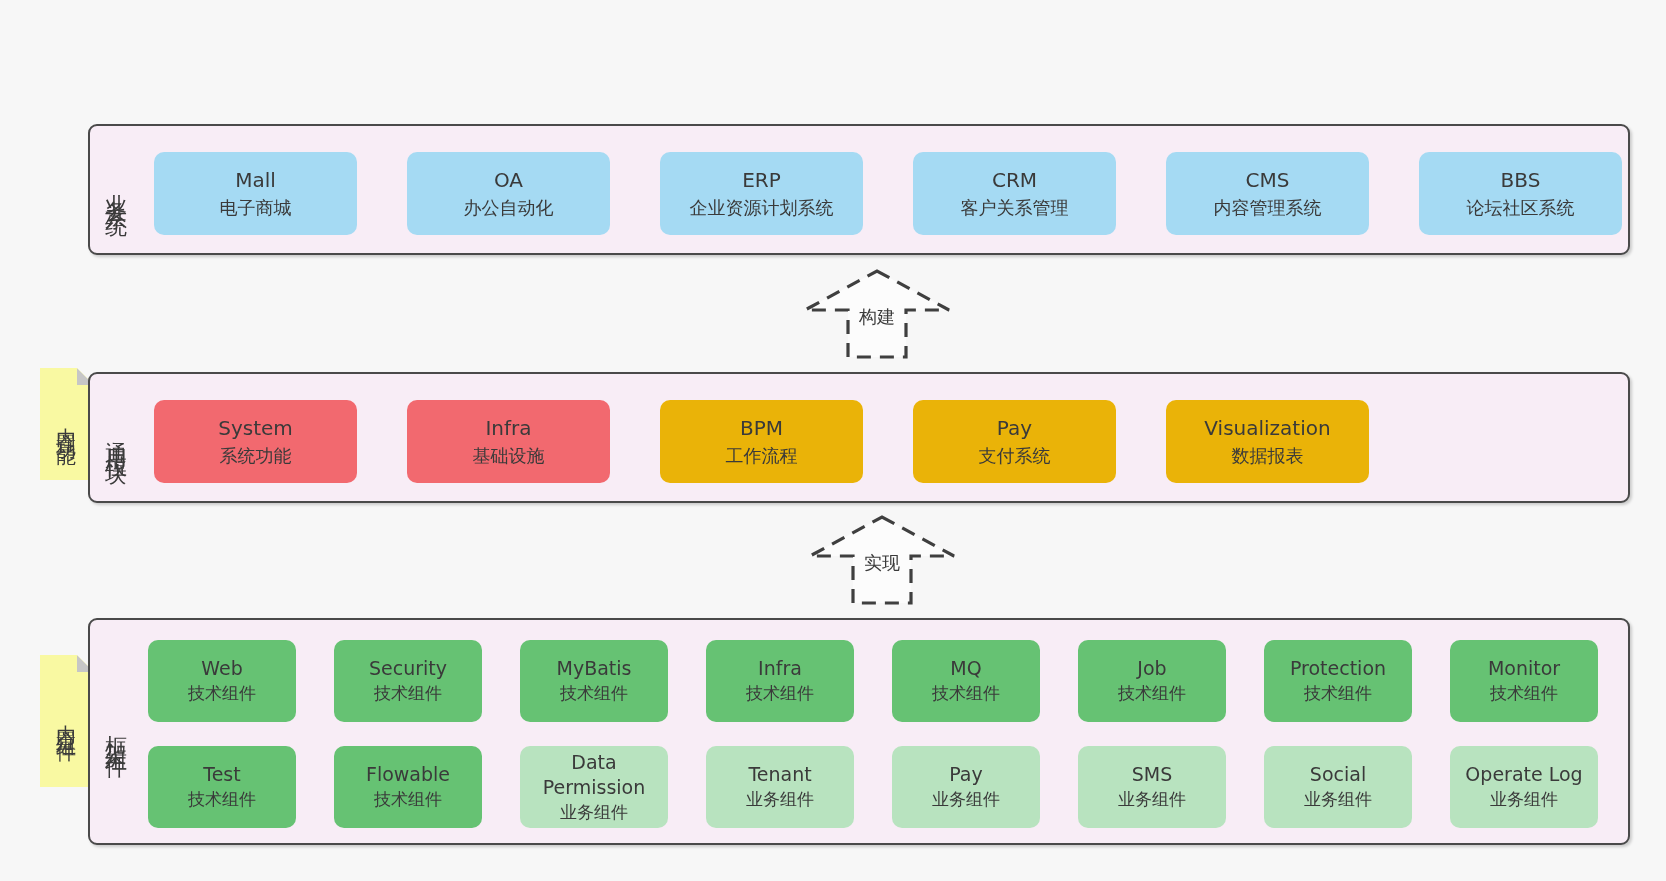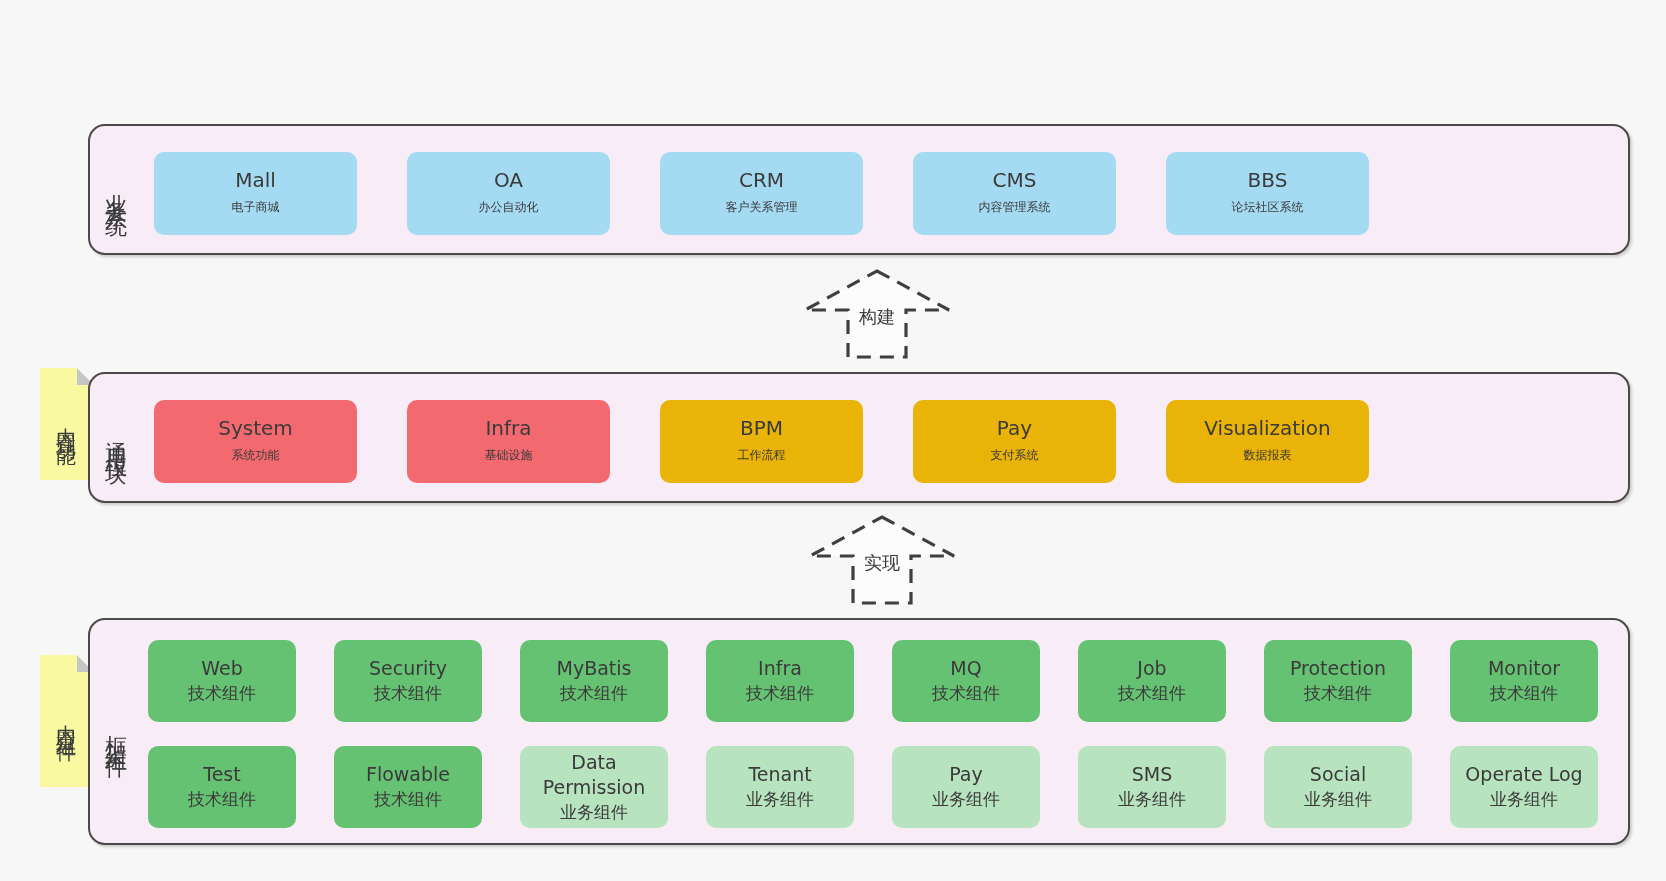--- a/index.html
+++ b/index.html
@@ -11,21 +11,21 @@
     font-family: "DejaVu Sans", "Liberation Sans", sans-serif;
     color: #3a3a3a;
   }
 
   
   .layer {
     position: absolute;
     left: 88px; width: 1542px;
     background: #f8edf6;
     border: 2.5px solid #4a4a4a;
-    border-radius: 17px;
+    border-radius: 9px;
     box-sizing: border-box;
     box-shadow: 2px 2px 3px rgba(0,0,0,0.18);
     z-index: 2;
   }
   #layer-business   { top: 124px; height: 131px; }
   #layer-modules    { top: 372px; height: 131px; }
   #layer-components { top: 618px; height: 227px; }
 
   .side-label {
     position: absolute;
@@ -54,21 +54,21 @@
     width: 203px; height: 83px;
     border-radius: 10px;
     display: flex; flex-direction: column;
     align-items: center; justify-content: center;
     text-align: center;
     line-height: 27px;
     box-sizing: border-box;
     padding: 0 6px;
   }
   .box .title { font-size: 20px; }
-  .box .sub   { font-size: 12px; }
+  .box .sub   { font-size: 18px; }
   .box.small  { width: 148px; height: 82px; line-height: 25px; padding: 8px 4px; }
   .box.small .title { font-size: 19px; }
   .box.small .sub   { font-size: 17px; }
 
   .blue       { background: #a5daf3; }
   .red        { background: #f2696f; }
   .pink       { background: #eab308; }
   .green      { background: #66c273; }
   .lightgreen { background: #b8e3bf; }
 
@@ -129,20 +129,24 @@
   <div class="boxes">
     <div class="box blue">
       <div class="title">Mall</div>
       <div class="sub">电子商城</div>
     </div>
     <div class="box blue">
       <div class="title">OA</div>
       <div class="sub">办公自动化</div>
     </div>
     <div class="box blue">
+      <div class="title">ERP</div>
+      <div class="sub">企业资源计划系统</div>
+    </div>
+    <div class="box blue">
       <div class="title">CRM</div>
       <div class="sub">客户关系管理</div>
     </div>
     <div class="box blue">
       <div class="title">CMS</div>
       <div class="sub">内容管理系统</div>
     </div>
     <div class="box blue">
       <div class="title">BBS</div>
       <div class="sub">论坛社区系统</div>

